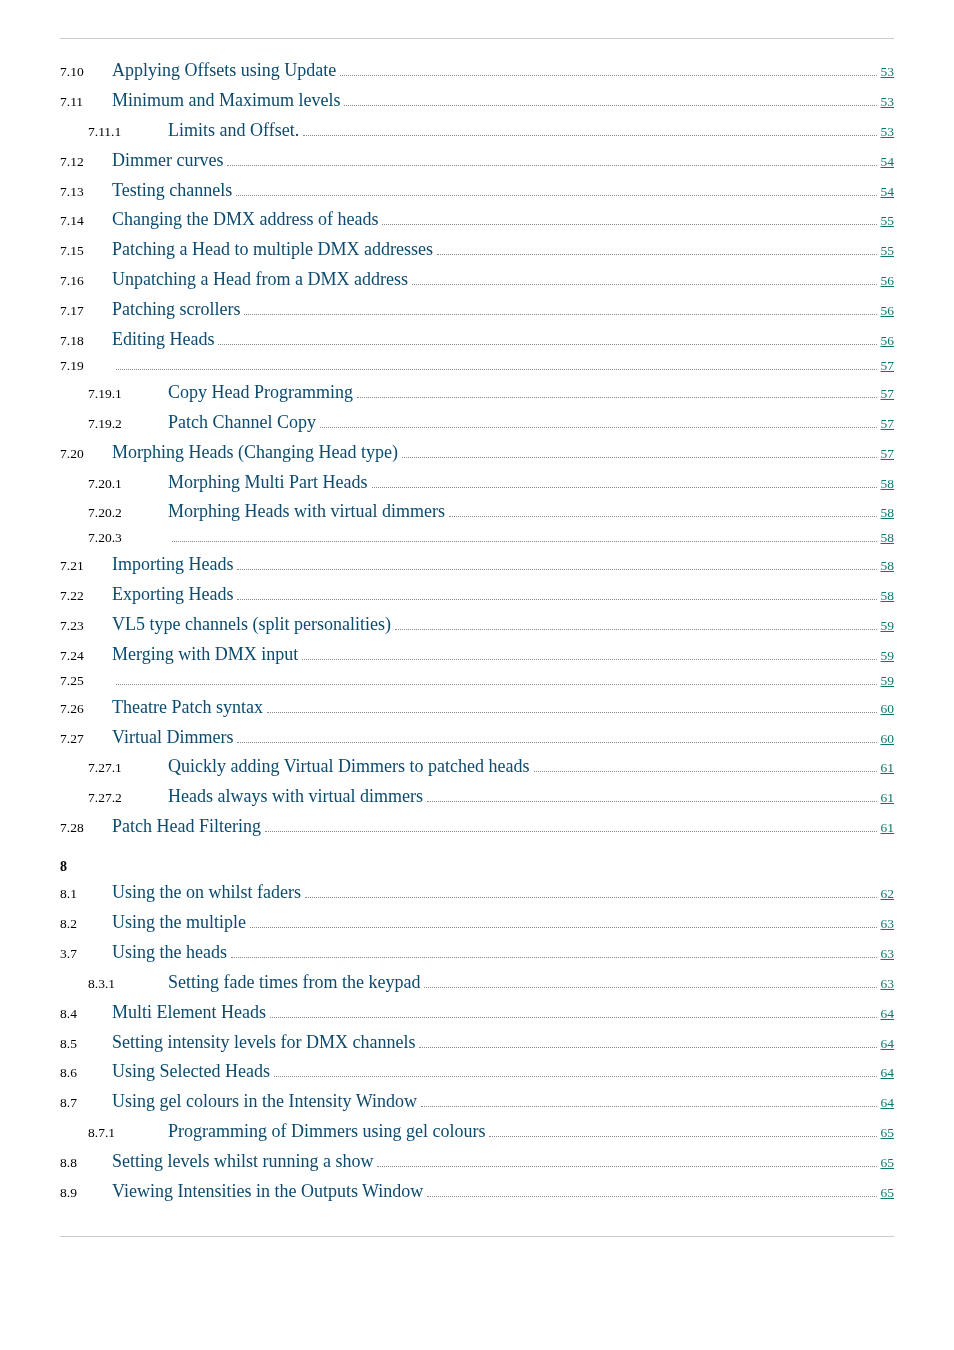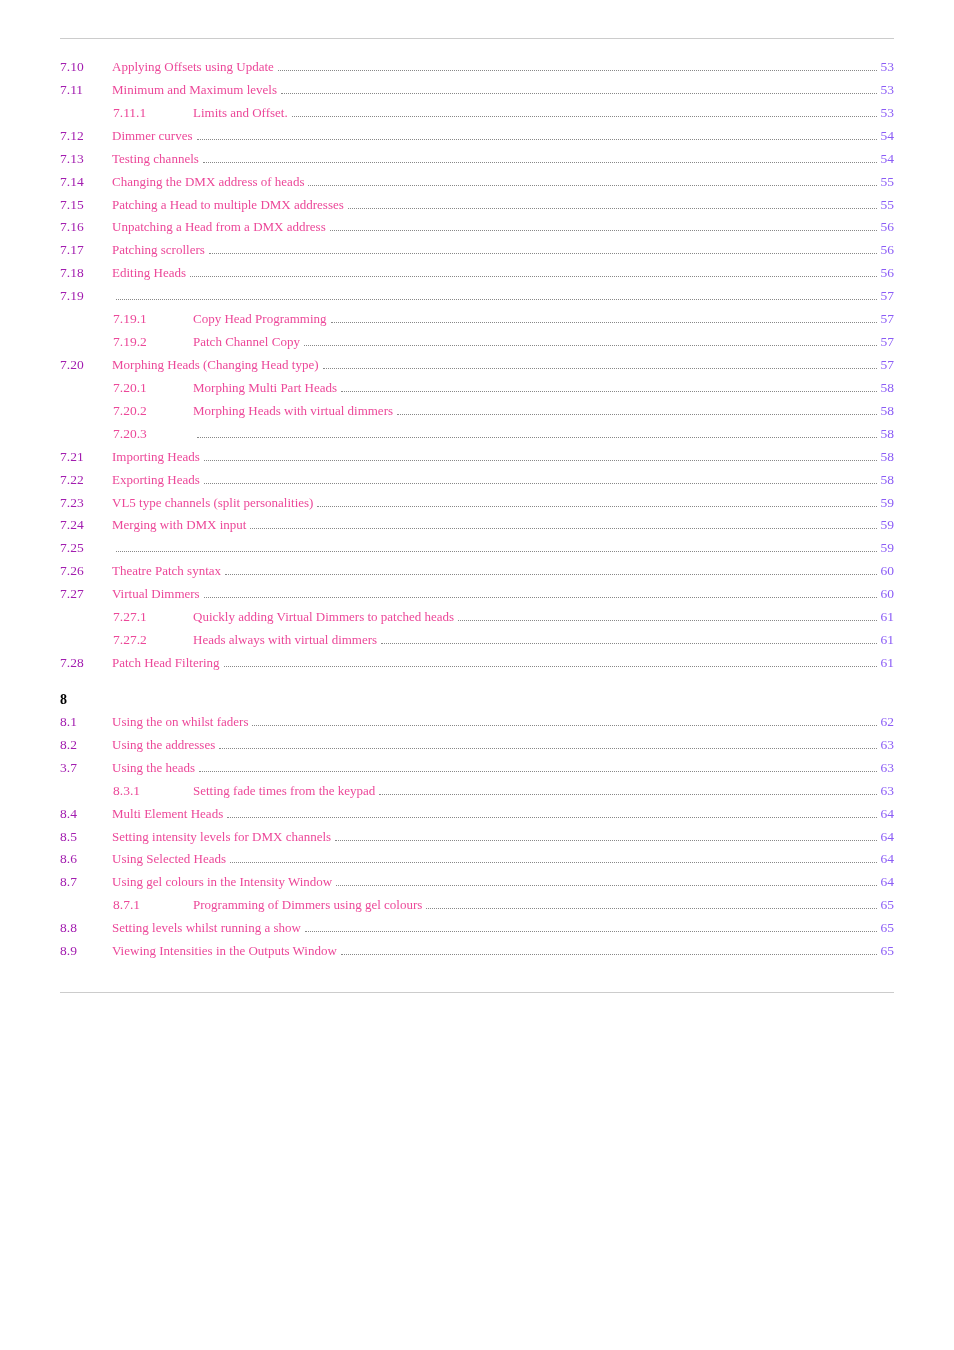--- a/index.html
+++ b/index.html
@@ -32,47 +32,47 @@
       font-size: 13px;
       color: #000;
     }
     .toc-entry {
       display: flex;
       align-items: baseline;
       margin-bottom: 2px;
       line-height: 1.55;
     }
     .toc-number {
-      color: #a21caf;
+      color: #000000;
       min-width: 52px;
       flex-shrink: 0;
       font-size: 13.5px;
     }
     .toc-number-sub {
-      color: #ec4899;
+      color: #000000;
       min-width: 80px;
       flex-shrink: 0;
       font-size: 13.5px;
-      margin-left: 25px;
     }
     .toc-label {
-      color: #ec4899;
-      flex-shrink: 0;
-      font-size: 13px;
+      color: #0c4a6e;
+      flex-shrink: 0;
+      font-size: 18px;
     }
     .toc-dots {
       flex: 1;
       border-bottom: 1px dotted #888;
       margin: 0 4px 3px 4px;
       min-width: 10px;
     }
     .toc-page {
-      color: #8b5cf6;
+      color: #0f766e;
       font-size: 13.5px;
       flex-shrink: 0;
+      text-decoration: underline;
     }
     .indent1 { padding-left: 28px; }
     .chapter-entry {
       display: flex;
       align-items: baseline;
       margin-top: 18px;
       margin-bottom: 4px;
     }
     .chapter-number {
       font-weight: bold;
@@ -282,21 +282,21 @@
 
   <div id="sub-toc-entries">
       <div class="toc-entry">
         <span class="toc-number">8.1</span>
         <span class="toc-label">Using the on whilst faders</span>
         <span class="toc-dots"></span>
         <span class="toc-page">62</span>
       </div>
       <div class="toc-entry">
         <span class="toc-number">8.2</span>
-        <span class="toc-label">Using the addresses</span>
+        <span class="toc-label">Using the multiple</span>
         <span class="toc-dots"></span>
         <span class="toc-page">63</span>
       </div>
       <div class="toc-entry">
         <span class="toc-number">3.7</span>
         <span class="toc-label">Using the heads</span>
         <span class="toc-dots"></span>
         <span class="toc-page">63</span>
       </div>
       <div class="toc-entry indent1">

